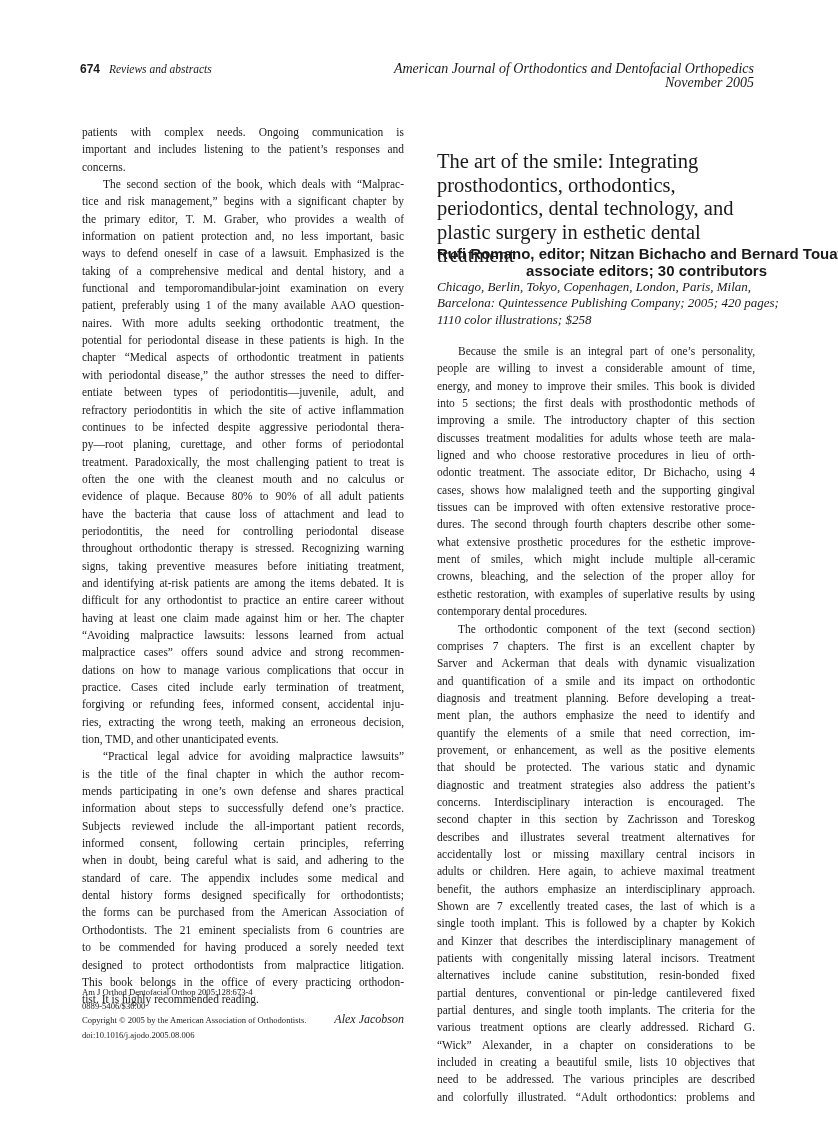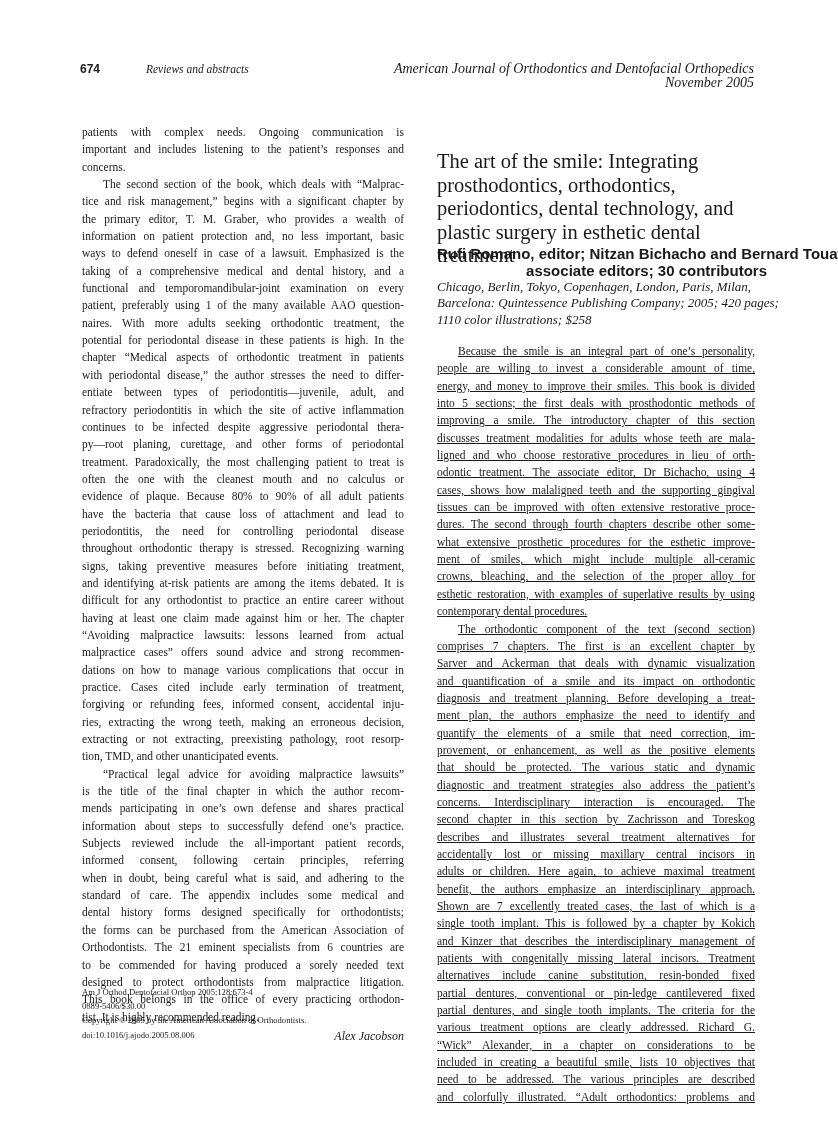--- a/index.html
+++ b/index.html
@@ -1,23 +1,23 @@
 <!DOCTYPE html>
 <html><head>
   <meta charset="utf-8">
   <style>
     html, body { margin: 0; padding: 0; background: #ffffff; }
     body { width: 838px; height: 1122px; position: relative; overflow: hidden; color: #1a1a1a; font-family: "Liberation Serif", serif; }
     .hdr-left { position: absolute; left: 80px; top: 62px; font-size: 11.5px; }
-    .hdr-left .pg { font-family: "Liberation Sans", sans-serif; font-weight: bold; font-size: 12px; margin-right: 18px; }
-    .hdr-left .sec { font-style: italic; margin-left: 25px; }
+    .hdr-left .pg { font-family: "Liberation Sans", sans-serif; font-weight: bold; font-size: 12px; margin-right: 6px; }
+    .hdr-left .sec { font-style: italic; }
     .hdr-right { position: absolute; right: 84px; top: 62px; text-align: right; font-style: italic; font-size: 14px; line-height: 14px; }
     .col { position: absolute; width: 322px; font-size: 11.45px; line-height: 17.35px; }
     .col-left { left: 82px; top: 124px; }
-    .col-right { left: 437px; width: 318px; text-decoration: underline; }
+    .col-right { left: 437px; width: 318px; }
     .ln { display: block; white-space: nowrap; text-align: justify; text-align-last: justify; height: 17.35px; overflow: hidden; }
     .ln.last { text-align-last: left; }
     .ln.ind { padding-left: 21px; }
     .sig { display: block; text-align: right; font-style: italic; font-size: 12px; margin-top: 2px; height: 18px; }
     .cite { position: absolute; left: 82px; top: 985px; font-size: 8.6px; line-height: 14.2px; }
     .title { position: absolute; left: 437px; top: 124px; font-size: 20.5px; line-height: 23.6px; width: 330px; margin-top: 26px; }
     .title span { display: block; white-space: nowrap; }
     .authors { position: absolute; left: 437px; top: 245px; font-family: "Liberation Sans", sans-serif; font-weight: bold; font-size: 15px; line-height: 17px; width: 330px; text-align: right; }
     .authors span { display: block; white-space: nowrap; }
     .pub { position: absolute; left: 437px; top: 279px; font-style: italic; font-size: 13px; line-height: 16.4px; width: 330px; }
@@ -65,21 +65,20 @@
   <span class="ln">signs, taking preventive measures before initiating treatment,</span>
   <span class="ln">and identifying at-risk patients are among the items debated. It is</span>
   <span class="ln">difficult for any orthodontist to practice an entire career without</span>
   <span class="ln">having at least one claim made against him or her. The chapter</span>
   <span class="ln">“Avoiding malpractice lawsuits: lessons learned from actual</span>
   <span class="ln">malpractice cases” offers sound advice and strong recommen-</span>
   <span class="ln">dations on how to manage various complications that occur in</span>
   <span class="ln">practice. Cases cited include early termination of treatment,</span>
   <span class="ln">forgiving or refunding fees, informed consent, accidental inju-</span>
   <span class="ln">ries, extracting the wrong teeth, making an erroneous decision,</span>
-  <span class="ln">extracting or not extracting, preexisting pathology, root resorp-</span>
   <span class="ln last">tion, TMD, and other unanticipated events.</span>
   <span class="ln ind">“Practical legal advice for avoiding malpractice lawsuits”</span>
   <span class="ln">is the title of the final chapter in which the author recom-</span>
   <span class="ln">mends participating in one’s own defense and shares practical</span>
   <span class="ln">information about steps to successfully defend one’s practice.</span>
   <span class="ln">Subjects reviewed include the all-important patient records,</span>
   <span class="ln">informed consent, following certain principles, referring</span>
   <span class="ln">when in doubt, being careful what is said, and adhering to the</span>
   <span class="ln">standard of care. The appendix includes some medical and</span>
   <span class="ln">dental history forms designed specifically for orthodontists;</span>

